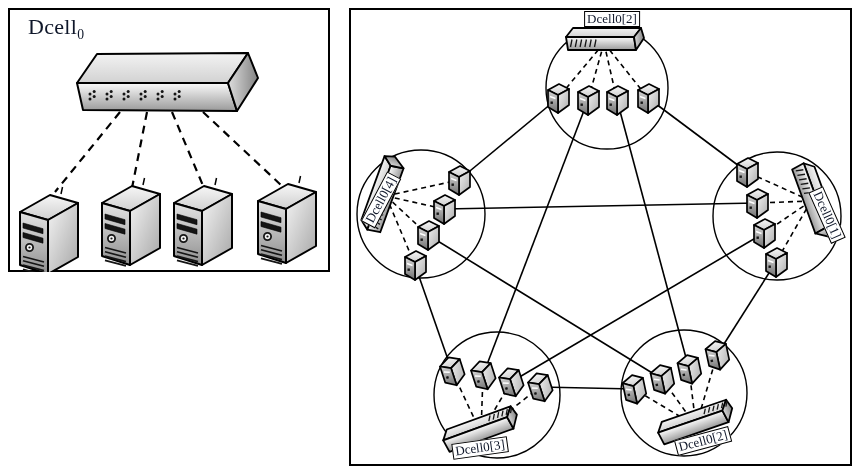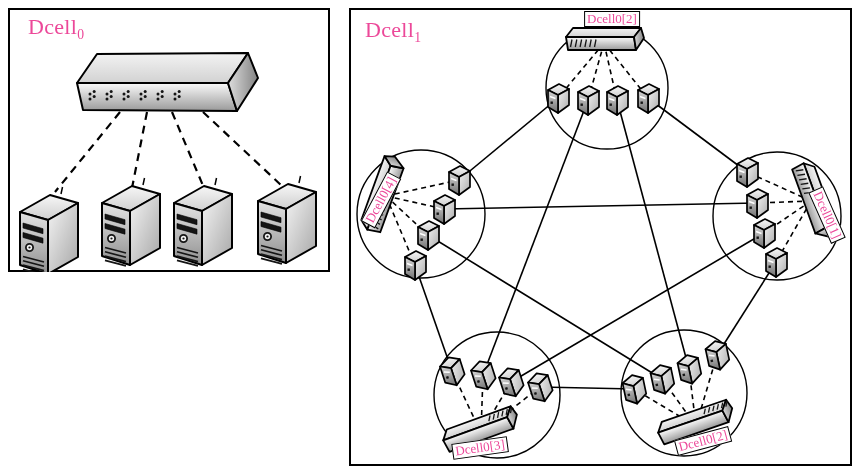--- a/index.html
+++ b/index.html
@@ -1,17 +1,17 @@
 <!DOCTYPE html>
 <html><head>
 <meta charset="utf-8">
 <style>
   html,body{margin:0;padding:0;background:#ffffff;}
   .stage{position:relative;width:858px;height:474px;background:#ffffff;
-         font-family:"Liberation Serif",serif;color:#ec4899;overflow:hidden;}
+         font-family:"Liberation Serif",serif;color:#0f172a;overflow:hidden;}
   .panel{position:absolute;}
   .panel svg{position:absolute;left:0;top:0;display:block;}
   .title{position:absolute;font-size:22px;letter-spacing:.3px;}
   .title sub{font-size:.62em;}
   .cell-label{position:absolute;background:#fff;border:1px solid #000;
               font-size:13px;line-height:14px;padding:0 2px;white-space:nowrap;
               transform-origin:center;}
 </style>
 </head>
 <body>
@@ -389,21 +389,20 @@
           </g>
           <g transform="translate(66,257) rotate(0)">
             <polygon points="-10,-8 1,-14 11,-9 0,-3" fill="url(#gTop)" stroke="#000000" stroke-width="1.7" stroke-linejoin="round"></polygon>
             <polygon points="0,-3 11,-9 11,7 0,15" fill="url(#gMiniS)" stroke="#000000" stroke-width="1.7" stroke-linejoin="round"></polygon>
             <polygon points="-10,-8 0,-3 0,15 -10,9" fill="url(#gMiniF)" stroke="#000000" stroke-width="1.7" stroke-linejoin="round"></polygon>
             <line x1="-8" y1="-1.5" x2="-2.5" y2="0.5" stroke="#ffffff" stroke-width="1.6"></line>
             <rect x="-7.5" y="3.5" width="2.4" height="2.4" fill="#151515"></rect>
           </g>
         </g>
       </svg>
-    <div class="title" style="left:16px;top:9px;"><span>Dcell</span><sub>1</sub></div>
   <div class="cell-label" style="left: 263px; top: 11px; transform: translate(-50%, -50%) rotate(0deg);">Dcell0[2]</div>
       <div class="cell-label" style="left: 478px; top: 207px; transform: translate(-50%, -50%) rotate(66deg);">Dcell0[1]</div>
       <div class="cell-label" style="left: 354px; top: 433px; transform: translate(-50%, -50%) rotate(-15deg);">Dcell0[2]</div>
       <div class="cell-label" style="left: 131px; top: 440px; transform: translate(-50%, -50%) rotate(-8deg);">Dcell0[3]</div>
       <div class="cell-label" style="left: 32px; top: 192px; transform: translate(-50%, -50%) rotate(-62deg);">Dcell0[4]</div>
     </div>
 
 </div>
 
 </body></html>

